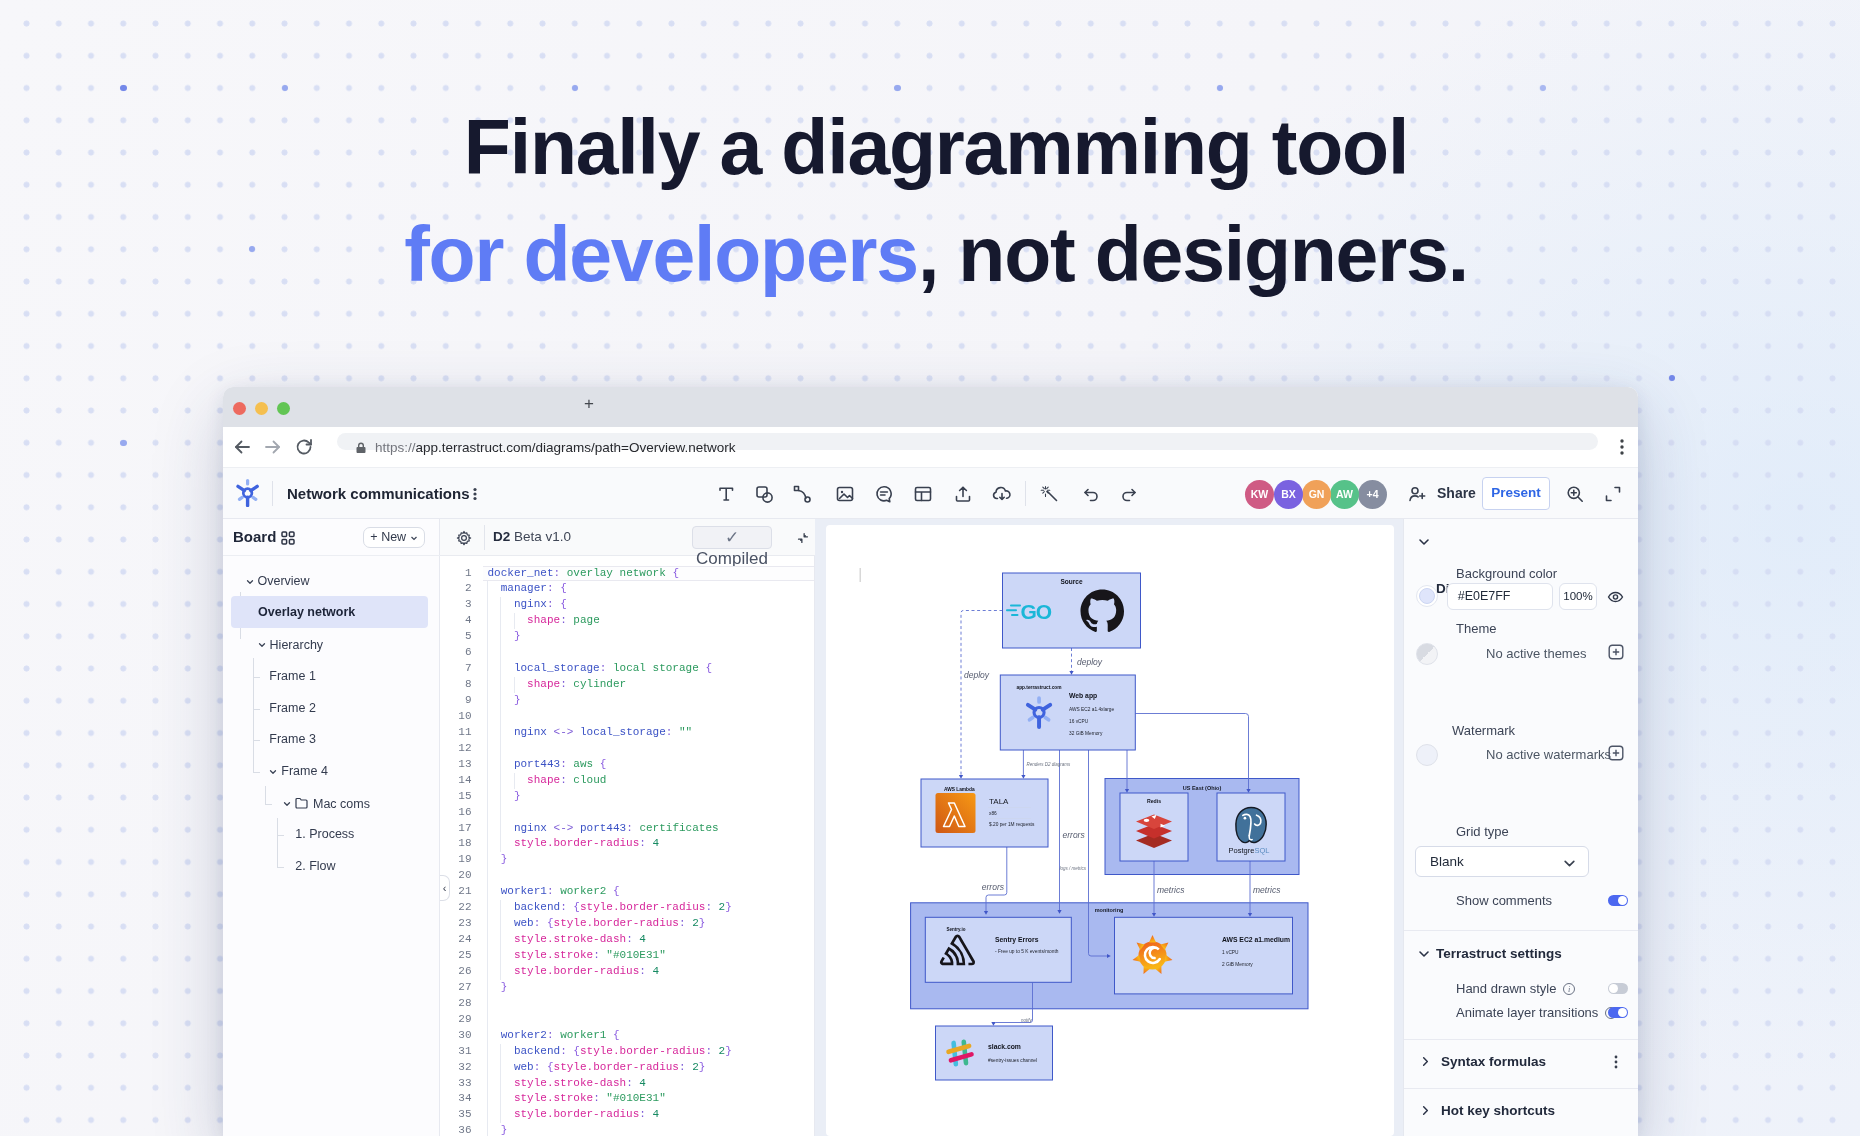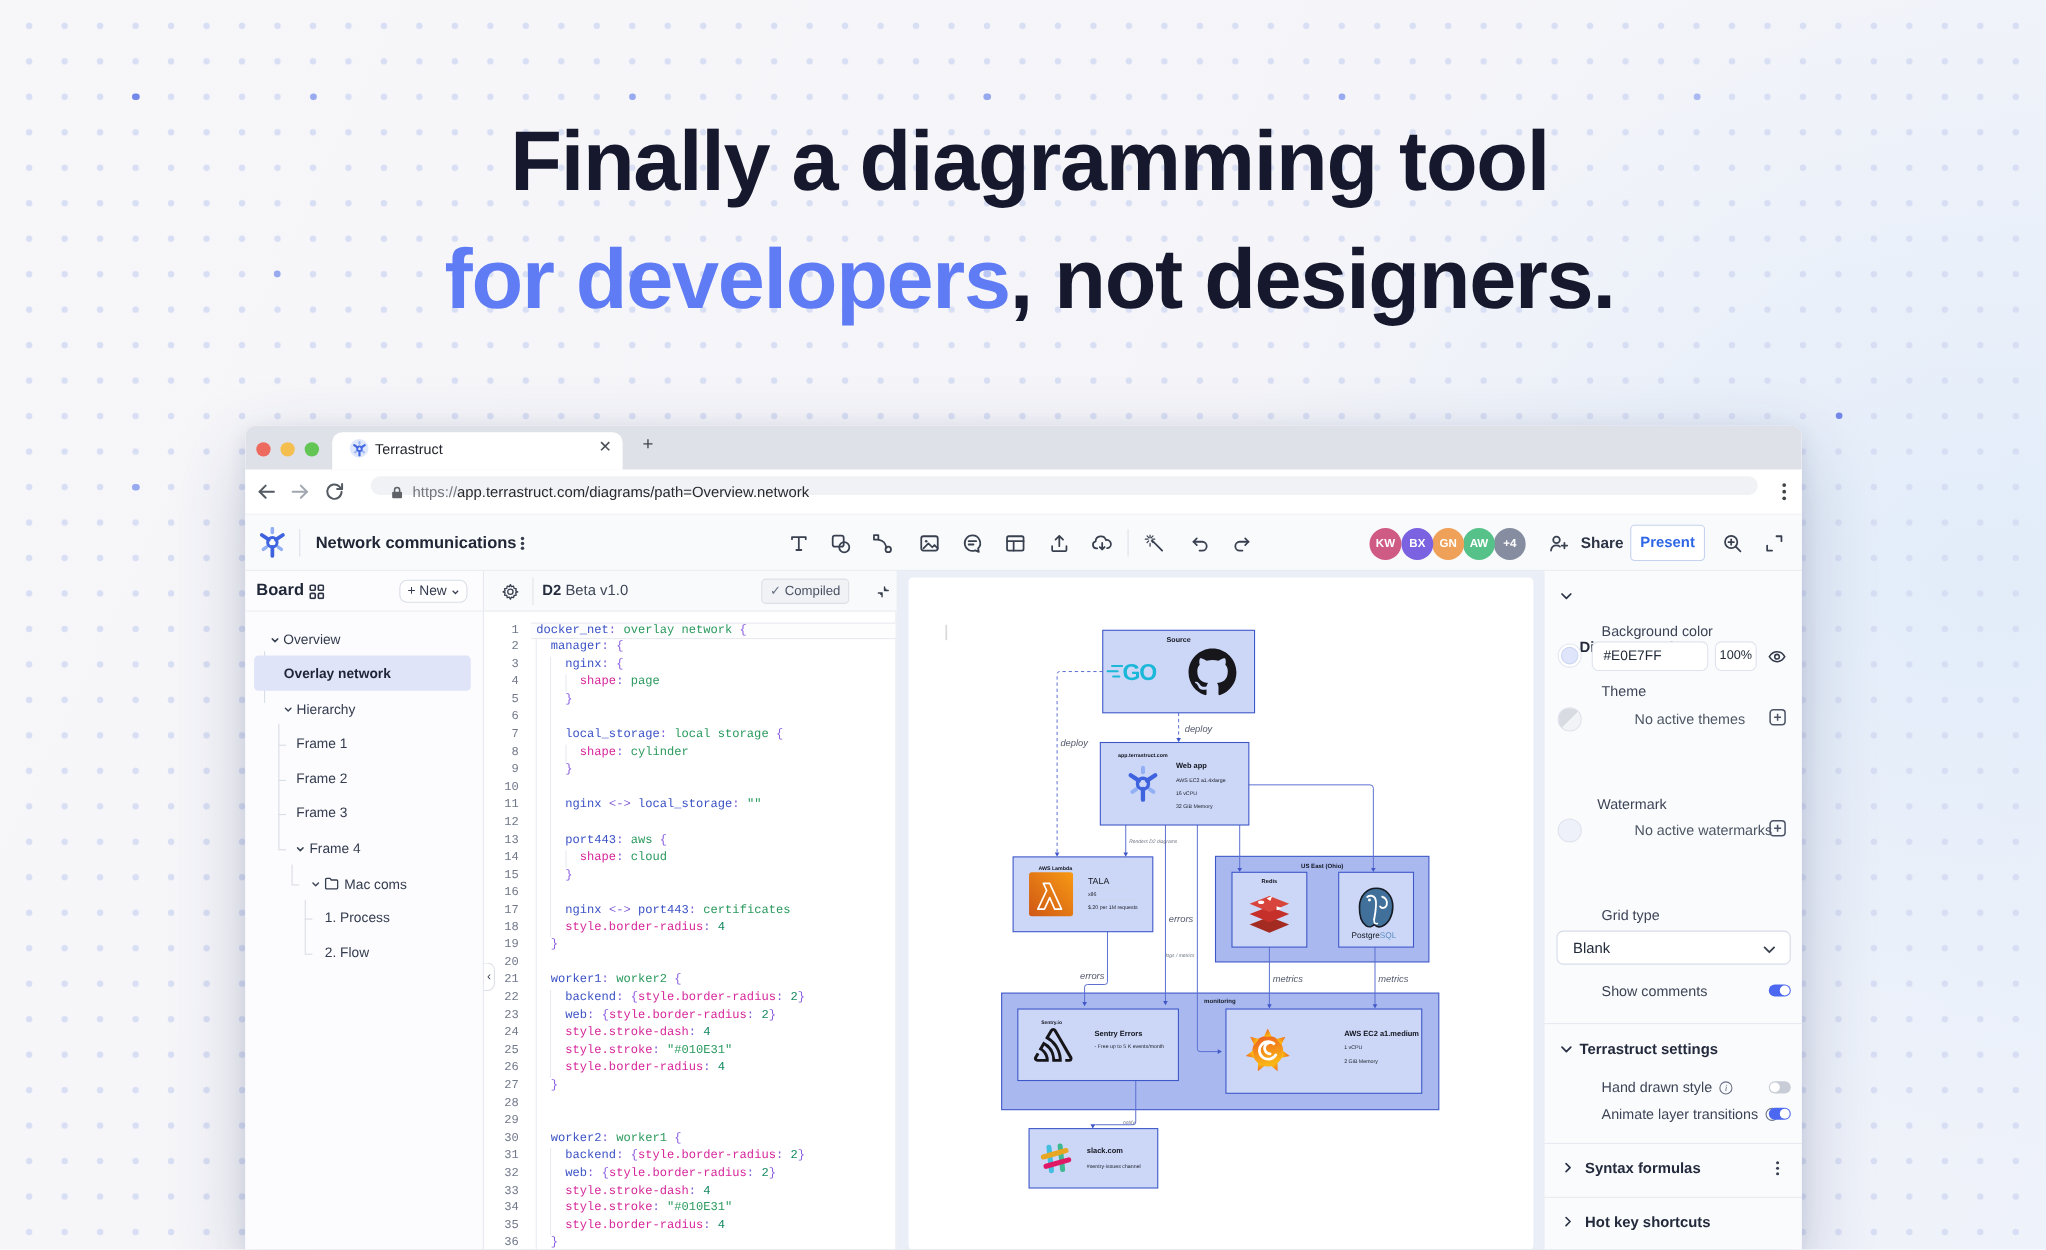--- a/index.html
+++ b/index.html
@@ -51,21 +51,21 @@
   #sbheader { position:absolute; left:0; top:0; width:217px; height:37px; border-bottom:1px solid #eceef3; }
   .treeitem { position:absolute; font-size:12.5px; color:#333b4e; white-space:nowrap; }
   .tchev { display:inline-block; width:8px; height:8px; margin-right:4px; position:relative; top:0.5px; }
   #collapser { position:absolute; left:217px; top:356px; width:10px; height:26px; background:#fff; border:1px solid #dcdfe7;
      border-left:none; border-radius:0 7px 7px 0; z-index:8; font-size:11px; color:#3a4152; text-align:center; line-height:24px; }
   #hilite { position:absolute; left:8px; top:77px; width:197px; height:32px; background:#dfe4f9; border-radius:4px; }
   .guide { position:absolute; background:#d9dde5; }
   #editor { position:absolute; left:217px; top:0; width:375px; height:617px; background:#fff; border-right:1px solid #e7e9f0; }
   #edheader { position:absolute; left:0; top:0; width:375px; height:37px; background:#f9fafb; border-bottom:1px solid #e9ebf0; }
   #compiled { position:absolute; left:252px; top:7px; width:80px; height:23px; background:#f1f2f6; border:1px solid #dcdfe8;
-     border-radius:4px; font-size:12px; color:#4a5264; text-align:center; line-height:21px; }
+     border-radius:4px; font-size:17px; color:#4a5264; text-align:center; line-height:21px; }
   #gutter { position:absolute; left:0; top:46.5px; width:31.5px; text-align:right; font-family:"Liberation Mono",monospace;
      font-size:11px; line-height:15.94px; color:#707889; white-space:pre; }
   #code { position:absolute; left:47.5px; top:46.5px; font-family:"Liberation Mono",monospace; font-size:11px;
      line-height:15.94px; white-space:pre; color:#333; }
   #activeline { position:absolute; left:43px; top:46.5px; width:331px; height:15.94px; background:#fdfdfe;
      border-top:1px solid #e9e9f0; border-bottom:1px solid #e9e9f0; }
   .iguide { position:absolute; width:1px; background:#e7eaf1; }
   .ck { color:#3b52c5; } 
   .cc { color:#7d5bd6; } 
   .cv { color:#2b9a5e; } 
@@ -108,39 +108,20 @@
   <div class="adot" style="left:1668.6px;top:375.1px;background:#7488e9;"></div>
 </div>
 <div class="headline hl1">Finally a diagramming tool</div>
 <div class="headline hl2"><span class="blue">for developers</span>, not designers.</div>
 
 <div id="win">
   <div id="tabstrip">
     <div class="tl" style="left:9.5px; background:#ed6a5f;"></div>
     <div class="tl" style="left:31.5px; background:#f5bf4f;"></div>
     <div class="tl" style="left:53.5px; background:#62c554;"></div>
-    <div id="tab">
-      <div id="favcirc">
-          <svg style="position:absolute;left:2.5px;top:1.5px;" width="12" height="14" viewBox="0 0 24 28">
-            <g stroke="#4468e0" stroke-width="4" stroke-linecap="round" fill="none">
-              <path d="M8.4 11.6 L2 7.4"></path>
-              <path d="M14.8 11.6 L21.2 7.4"></path>
-              <path d="M11.6 18.2 V26.5"></path>
-            </g>
-            <g stroke="#9db7f4" stroke-width="3.8" stroke-linecap="round" fill="none">
-              <path d="M11.6 1.6 V5"></path>
-              <path d="M3.4 20.4 L6.2 18.4"></path>
-              <path d="M19.8 20.4 L17 18.4"></path>
-            </g>
-            <circle cx="11.6" cy="14" r="4.3" fill="none" stroke="#4468e0" stroke-width="3.2"></circle>
-          </svg>
-        </div>
-      <div id="tabtitle">Terrastruct</div>
-      <div id="tabx">✕</div>
-    </div>
     <div id="newtab">+</div>
   </div>
   <div id="urlrow">
     <svg class="navic" style="left:8px;" width="22" height="22" viewBox="0 0 22 22" fill="none" stroke="#545a62" stroke-width="1.8" stroke-linecap="round" stroke-linejoin="round">
         <path d="M18 11H5"></path>
         <path d="M10.5 5.5 5 11l5.5 5.5"></path>
       </svg>
     <svg class="navic" style="left:39px;" width="22" height="22" viewBox="0 0 22 22" fill="none" stroke="#a2a7af" stroke-width="1.8" stroke-linecap="round" stroke-linejoin="round">
         <path d="M4 11h13"></path>
         <path d="M11.5 5.5 17 11l-5.5 5.5"></path>
@@ -579,21 +560,21 @@
           <path d="M8 4.8v6.4M4.8 8h6.4"></path>
         </svg>
       <div class="rp-label" style="left:8px;top:204px;">Watermark</div>
       <div style="position:absolute;left:11.5px;top:224.8px;width:22px;height:22px;border-radius:50%;border:1px solid #dfe2ea;background:#eef1f9;"></div>
       <div class="rp-label" style="left:42px;top:228px;color:#4b5563;">No active watermarks</div>
       <svg style="position:absolute;left:203.5px;top:226px;" width="16" height="16" viewBox="0 0 16 16" fill="none" stroke="#4c5466" stroke-width="1.4">
           <rect x="1.2" y="1.2" width="13.6" height="13.6" rx="3"></rect>
           <path d="M8 4.8v6.4M4.8 8h6.4"></path>
         </svg>
       <div class="rp-label" style="left:12px;top:305px;">Grid type</div>
-      <div style="position:absolute;left:11px;top:326.5px;width:213px;height:31.5px;border:1px solid #d6dbe8;border-radius:6px;background:#fff;">
+      <div style="position:absolute;left:11px;top:326.5px;width:174px;height:31.5px;border:1px solid #d6dbe8;border-radius:6px;background:#fff;">
         <div style="position:absolute;left:14px;top:7px;font-size:13.5px;color:#222b3a;">Blank</div>
         <svg style="position:absolute;right:12px;top:10px;" width="13" height="13" viewBox="0 0 12 12" fill="none" stroke="#39414f" stroke-width="1.5" stroke-linecap="round" stroke-linejoin="round">
             <path d="M2 4l4 4 4-4"></path>
           </svg>
       </div>
       <div class="rp-label" style="left:12px;top:374px;">Show comments</div>
       <div class="tgl on" style="left:204px;top:375.5px;">
           <div class="knob"></div>
         </div>
       <div class="rp-div" style="top:410.6px;"></div>

